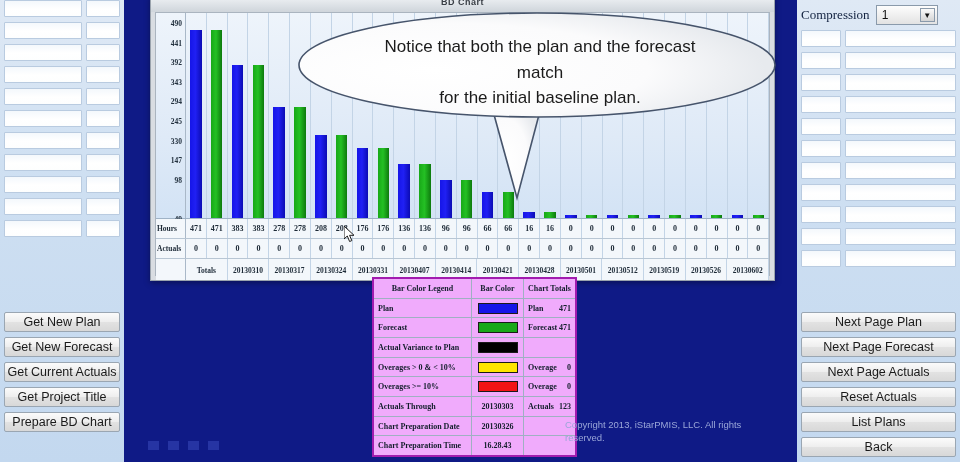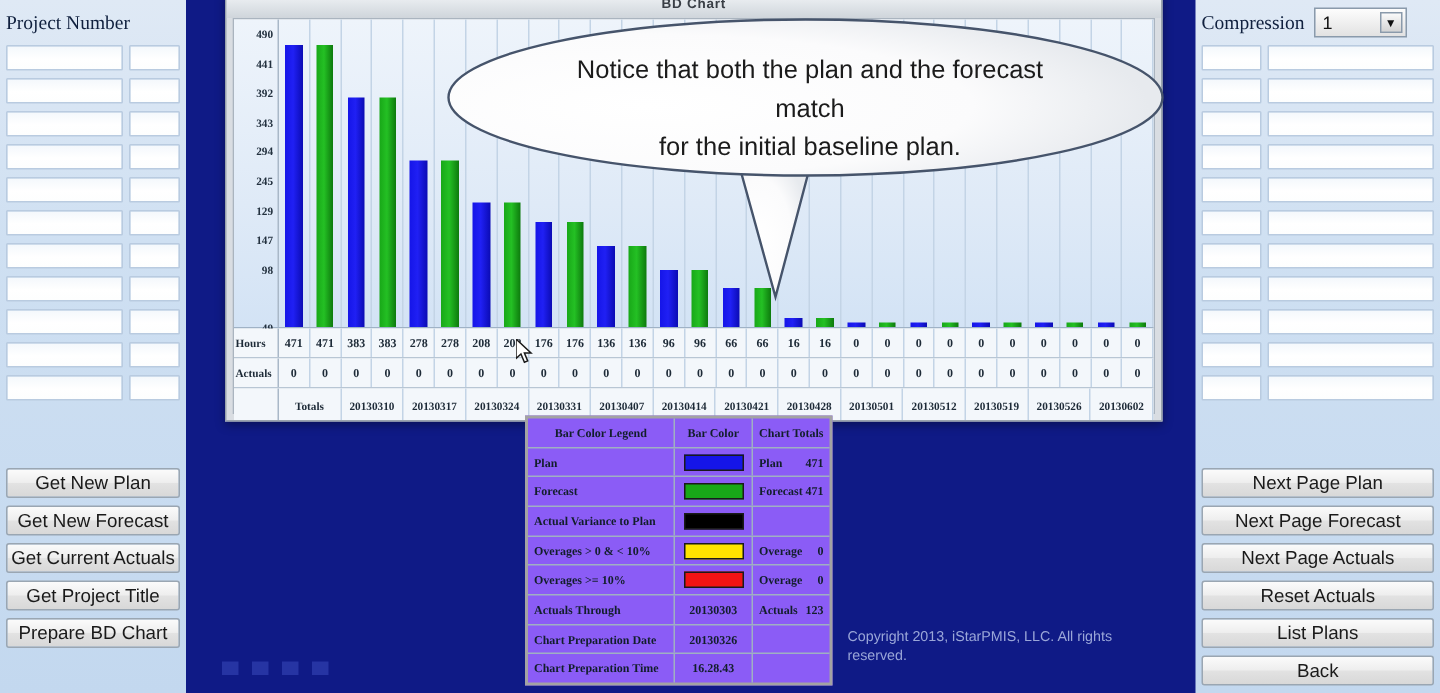--- a/index.html
+++ b/index.html
@@ -147,24 +147,24 @@
   
   #callout { position: absolute; left: 295px; top: 8px; width: 485px; height: 215px; pointer-events: none; }
   #callout-text {
     position: absolute; left: 70px; top: 26px; width: 350px;
     text-align: center; font-size: 17px; color: #1b1b1b; line-height: 1.5;
     font-family: "Liberation Sans", sans-serif;
   }
 
   
   #legend {
-    position: absolute; left: 350px; top: 277px;
+    position: absolute; left: 372px; top: 277px;
     width: 205px; height: 180px;
-    background: #8b5cf6;
-    border: 2px solid #a3a3a3;
+    background: #f0abfc;
+    border: 2px solid #a21caf;
     display: flex; flex-direction: column;
     font-family: "Liberation Serif", serif;
   }
   .lg-row { display: flex; flex: 1 1 0; border-bottom: 1px solid #9fb0c2; }
   .lg-row:last-child { border-bottom: none; }
   .lg-c1 { flex: 0 0 98px; display:flex; align-items:center; padding-left: 4px;
            font-size: 8px; font-weight: bold; color:#121e2b; border-right:1px solid #9fb0c2; }
   .lg-c2 { flex: 0 0 52px; display:flex; align-items:center; justify-content:center;
            font-size: 8px; font-weight: bold; color:#121e2b; border-right:1px solid #9fb0c2; }
   .lg-c3 { flex: 1 1 auto; display:flex; align-items:center; padding-left: 4px;
@@ -182,23 +182,20 @@
     text-align: left; font-size: 9.5px; color: #9aa6d8; line-height: 1.4;
   }
   #cursor { position: absolute; left: 344px; top: 226px; width: 12px; height: 17px; }
 </style>
 </head>
 <body>
 
 <div id="app">
 
   <div id="left-panel" class="form-panel">
-    <div class="panel-head">
-      <span class="lbl">Project Number</span>
-    </div>
     <div class="fields" id="left-fields">
         <div class="fcol wide">
           <div class="tfield"></div>
           <div class="tfield"></div>
           <div class="tfield"></div>
           <div class="tfield"></div>
           <div class="tfield"></div>
           <div class="tfield"></div>
           <div class="tfield"></div>
           <div class="tfield"></div>
@@ -280,21 +277,21 @@
 
     <div id="plot-wrap">
       <div id="plot">
         <div id="yaxis">
             <div class="ytick" style="top: 10px;">490</div>
             <div class="ytick" style="top: 29.6px;">441</div>
             <div class="ytick" style="top: 49.2px;">392</div>
             <div class="ytick" style="top: 68.8px;">343</div>
             <div class="ytick" style="top: 88.4px;">294</div>
             <div class="ytick" style="top: 108px;">245</div>
-            <div class="ytick" style="top: 127.6px;">129</div>
+            <div class="ytick" style="top: 127.6px;">330</div>
             <div class="ytick" style="top: 147.2px;">147</div>
             <div class="ytick" style="top: 166.8px; margin-left: 15px;">98</div>
             <div class="ytick" style="top: 186.4px; margin-top: 20px;">49</div>
           </div>
         <div id="bars">
             <div class="slot">
               <div class="bar plan" style="height: 188px;"></div>
             </div>
             <div class="slot">
               <div class="bar forecast" style="height: 188px;"></div>

